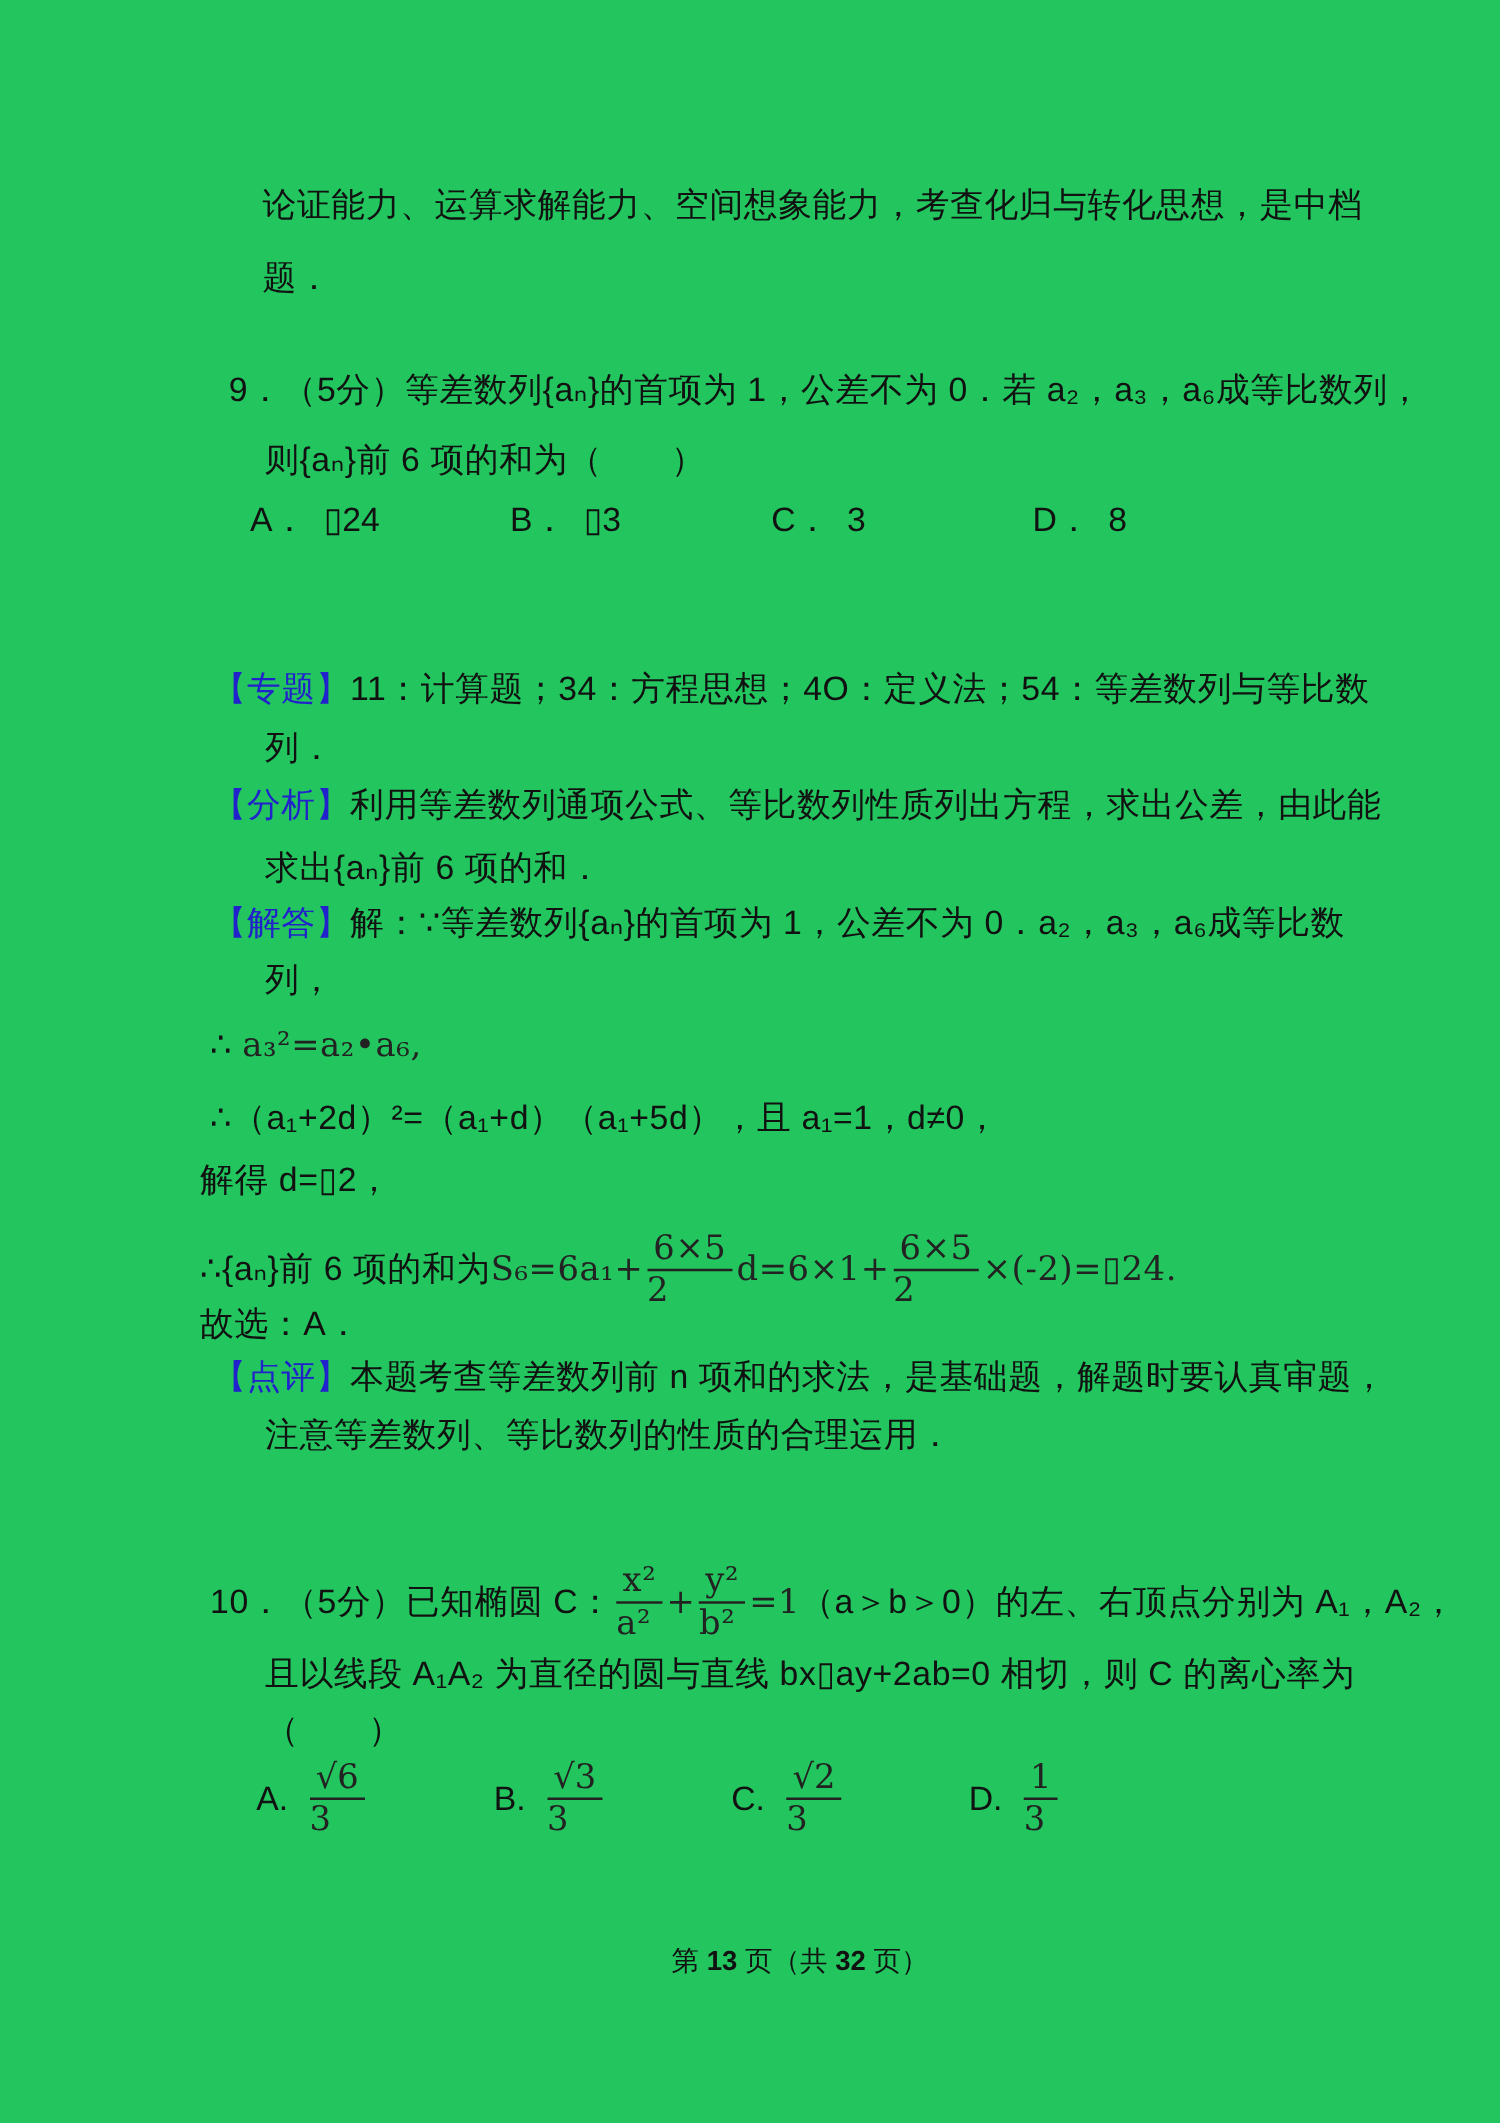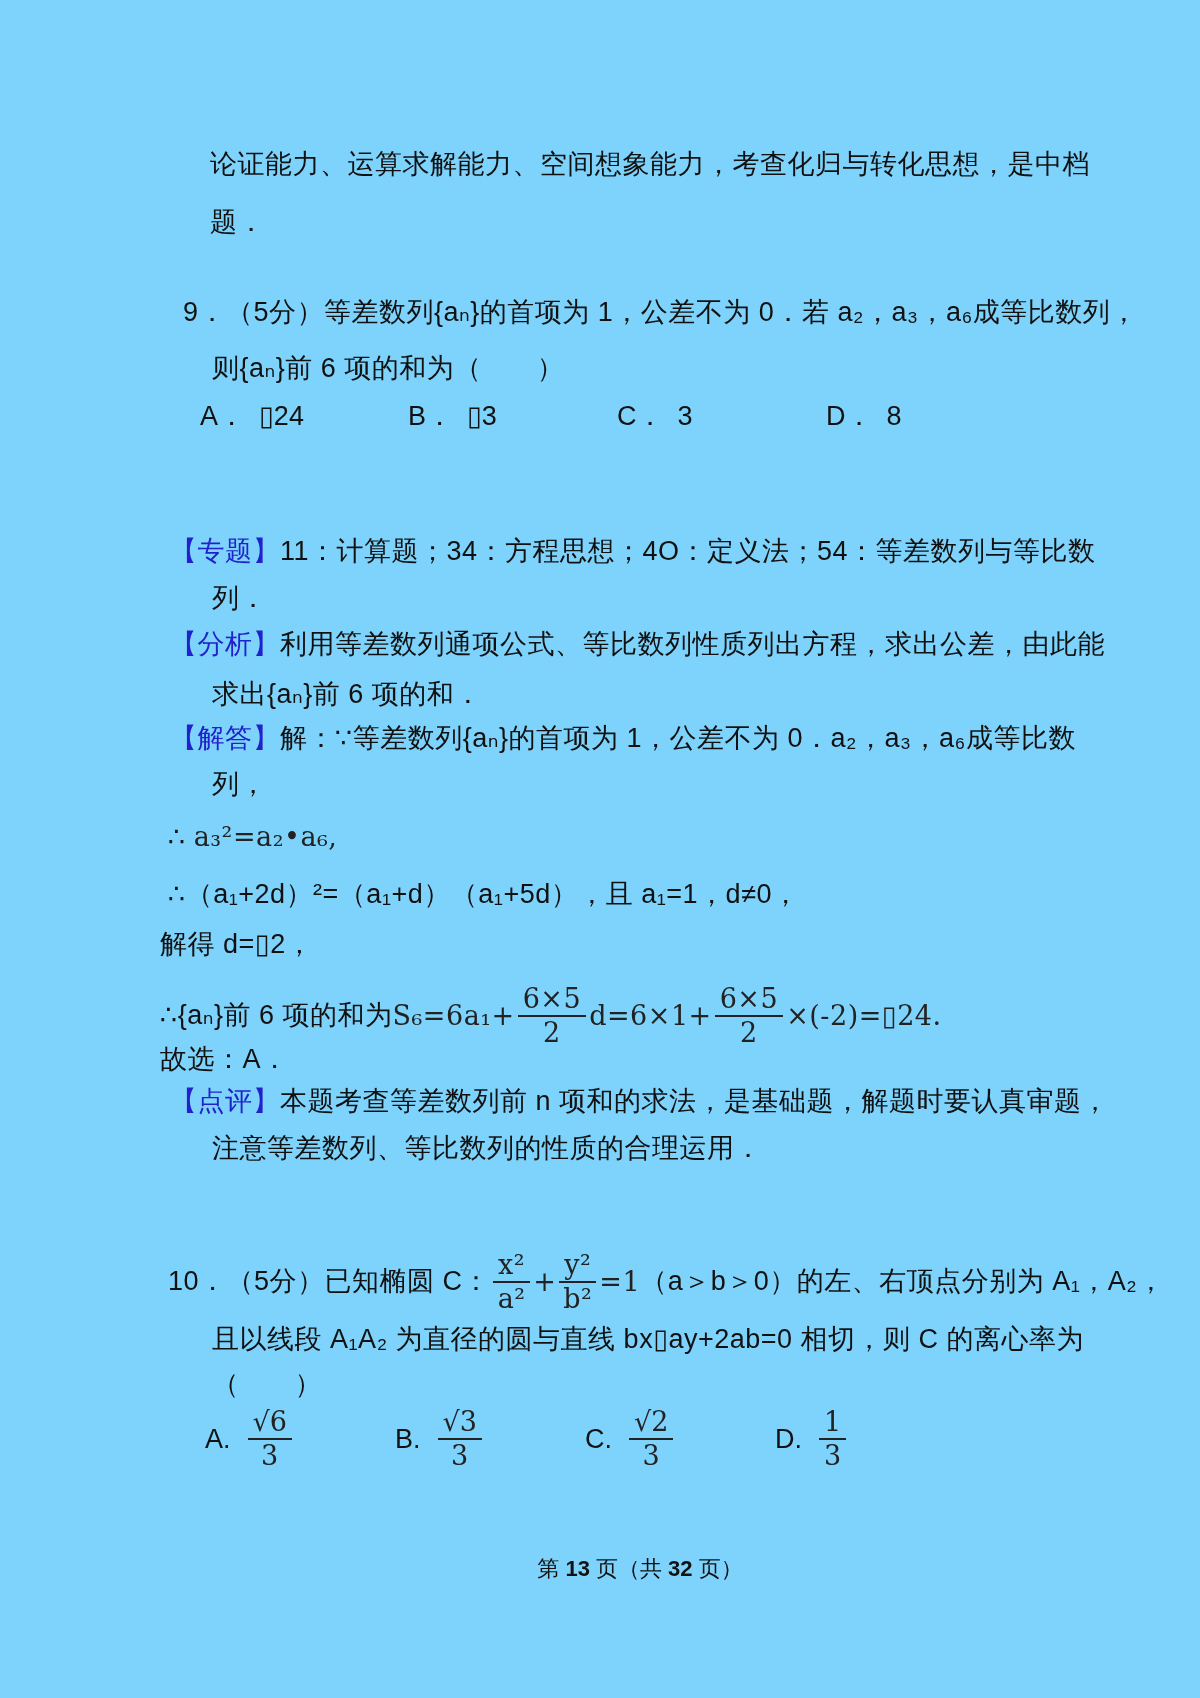--- a/index.html
+++ b/index.html
@@ -1,20 +1,20 @@
 <!DOCTYPE html>
 <html><head>
 <meta charset="utf-8">
 <style>
   html,body{margin:0;padding:0;background:#ffffff;}
   #page{
     position:relative;
     width:1200px;
     height:1698px;
-    background:#7dd3fc;
+    background:#22c55e;
     font-family:"Liberation Sans","DejaVu Sans",sans-serif;
     color:#111;
     overflow:hidden;
   }
   .line{
     position:absolute;
     white-space:nowrap;
     font-size:27px;
     letter-spacing:0.5px;
     line-height:1.25;
@@ -22,21 +22,21 @@
   .blue{color:#2222cc;}
   .bold{font-weight:bold;}
   .formula{
     font-family:"DejaVu Serif","Liberation Serif",serif;
     color:#222;
   }
   .row{display:flex;align-items:center;margin-top:20px;}
   .frac{
     display:inline-flex;
     flex-direction:column;
-    align-items:center;
+    align-items:flex-start;
     text-align:center;
     vertical-align:middle;
     margin:0 3px;
     line-height:1.05;
     font-family:"DejaVu Serif","Liberation Serif",serif;
     color:#222;
   }
   .frac .num{border-bottom:2px solid #222;padding:0 5px 2px;}
   .frac .den{padding-top:2px;}
   .opt-label{margin-right:14px;}

